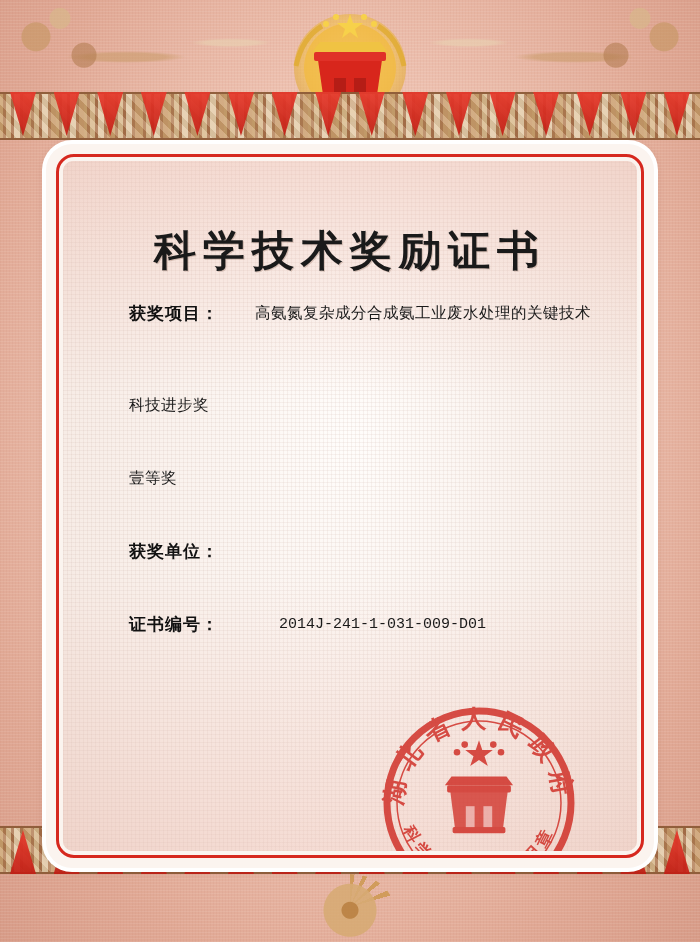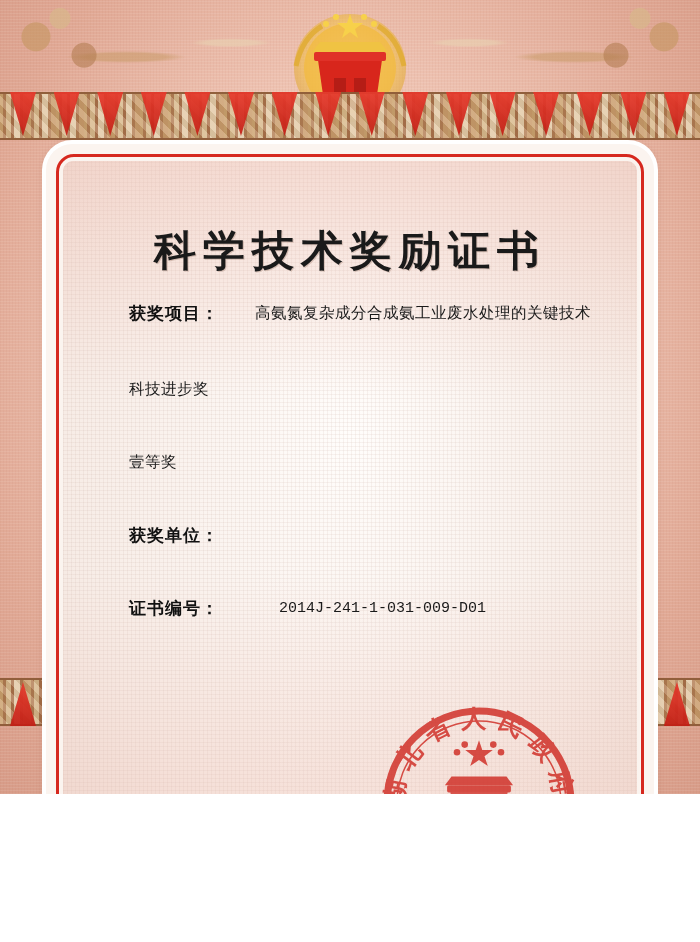--- a/index.html
+++ b/index.html
@@ -7,21 +7,21 @@
     padding: 0;
     background: #ffffff;
   }
   body {
     font-family: "DejaVu Sans", "Liberation Sans", sans-serif;
   }
 
   .certificate {
     position: relative;
     width: 700px;
-    height: 794px;
+    height: 942px;
     overflow: hidden;
     background: #e9b8a8;
   }
 
   
   .bg-base {
     position: absolute;
     inset: 0;
     background:
       radial-gradient(ellipse at 50% 45%, #f6ded4 0%, #eec3b2 45%, #e0a894 78%, #d79c88 100%);
@@ -215,21 +215,21 @@
   .field-value {
     flex: 1 1 auto;
     font-size: 15.5px;
     color: #1a1a1a;
     line-height: 1.55;
     letter-spacing: .5px;
     padding-top: 1px;
     max-width: 340px;
     font-family: Liberation Mono, monospace;
   }
-  .field-row.tall { margin-bottom: 50px; }
+  .field-row.tall { margin-bottom: 66px; }
   .field-row.cert-no { margin-bottom: 0; gap: 24px; }
   .field-row.cert-no .field-value {
     font-family: Liberation Mono, monospace;
     font-size: 15px;
     letter-spacing: 0px;
   }
 
   
   .seal {
     position: absolute;

